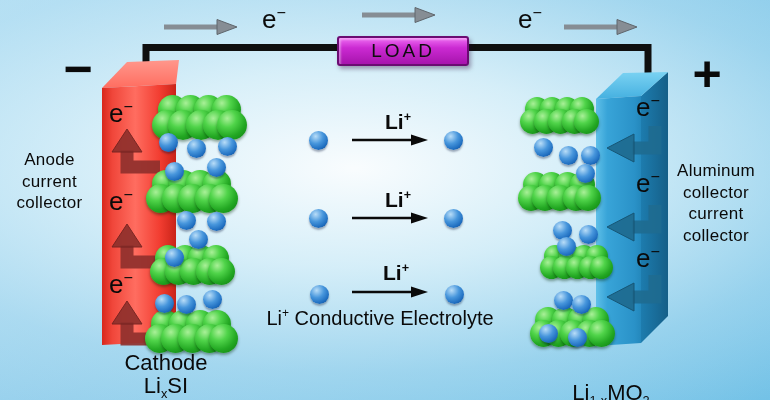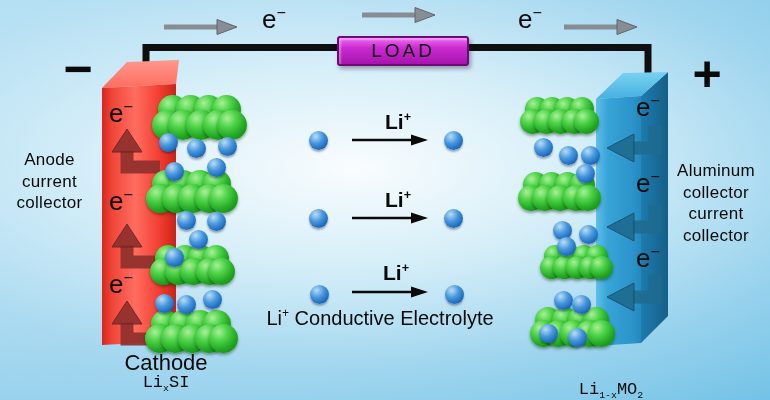--- a/index.html
+++ b/index.html
@@ -20,21 +20,21 @@
   .load{
     position:absolute;left:337px;top:36px;width:128px;height:26px;
     background:linear-gradient(180deg,#ee6cf2 0%,#cb2ad2 38%,#a714ad 100%);
     border:2px solid #6b0c72;border-radius:3px;
     display:flex;align-items:center;justify-content:center;
     font-size:19px;letter-spacing:3px;color:#0d0d0d;
     box-shadow:inset 2px 2px 2px rgba(255,255,255,.35),2px 3px 4px rgba(40,0,50,.35);
   }
   .caption{position:absolute;text-align:center;font-size:17px;line-height:21.5px;letter-spacing:.3px;}
   .bigname{font-size:22px;}
-  .formula{font-size:17px;font-family:Liberation Mono, monospace;}
+  .formula{font-size:22px;}
   .formula sub{font-size:58%;}
   .electrolyte{font-size:20px;}
   .electrolyte sup{font-size:60%;}
   .gs{position:absolute;border-radius:50%;
     background:radial-gradient(circle at 34% 28%, #a9f098 0%, #50d44a 30%, #23a823 62%, #0d7a0f 100%);
     box-shadow:0 2px 3px rgba(0,40,0,.4);}
   .iondot{position:absolute;width:19px;height:19px;border-radius:50%;
     background:radial-gradient(circle at 35% 28%, #b8ddf8 0%, #4796dc 40%, #1f6ec0 70%, #0c3a78 100%);
     box-shadow:0 2px 2px rgba(0,20,60,.35);}
 </style>

